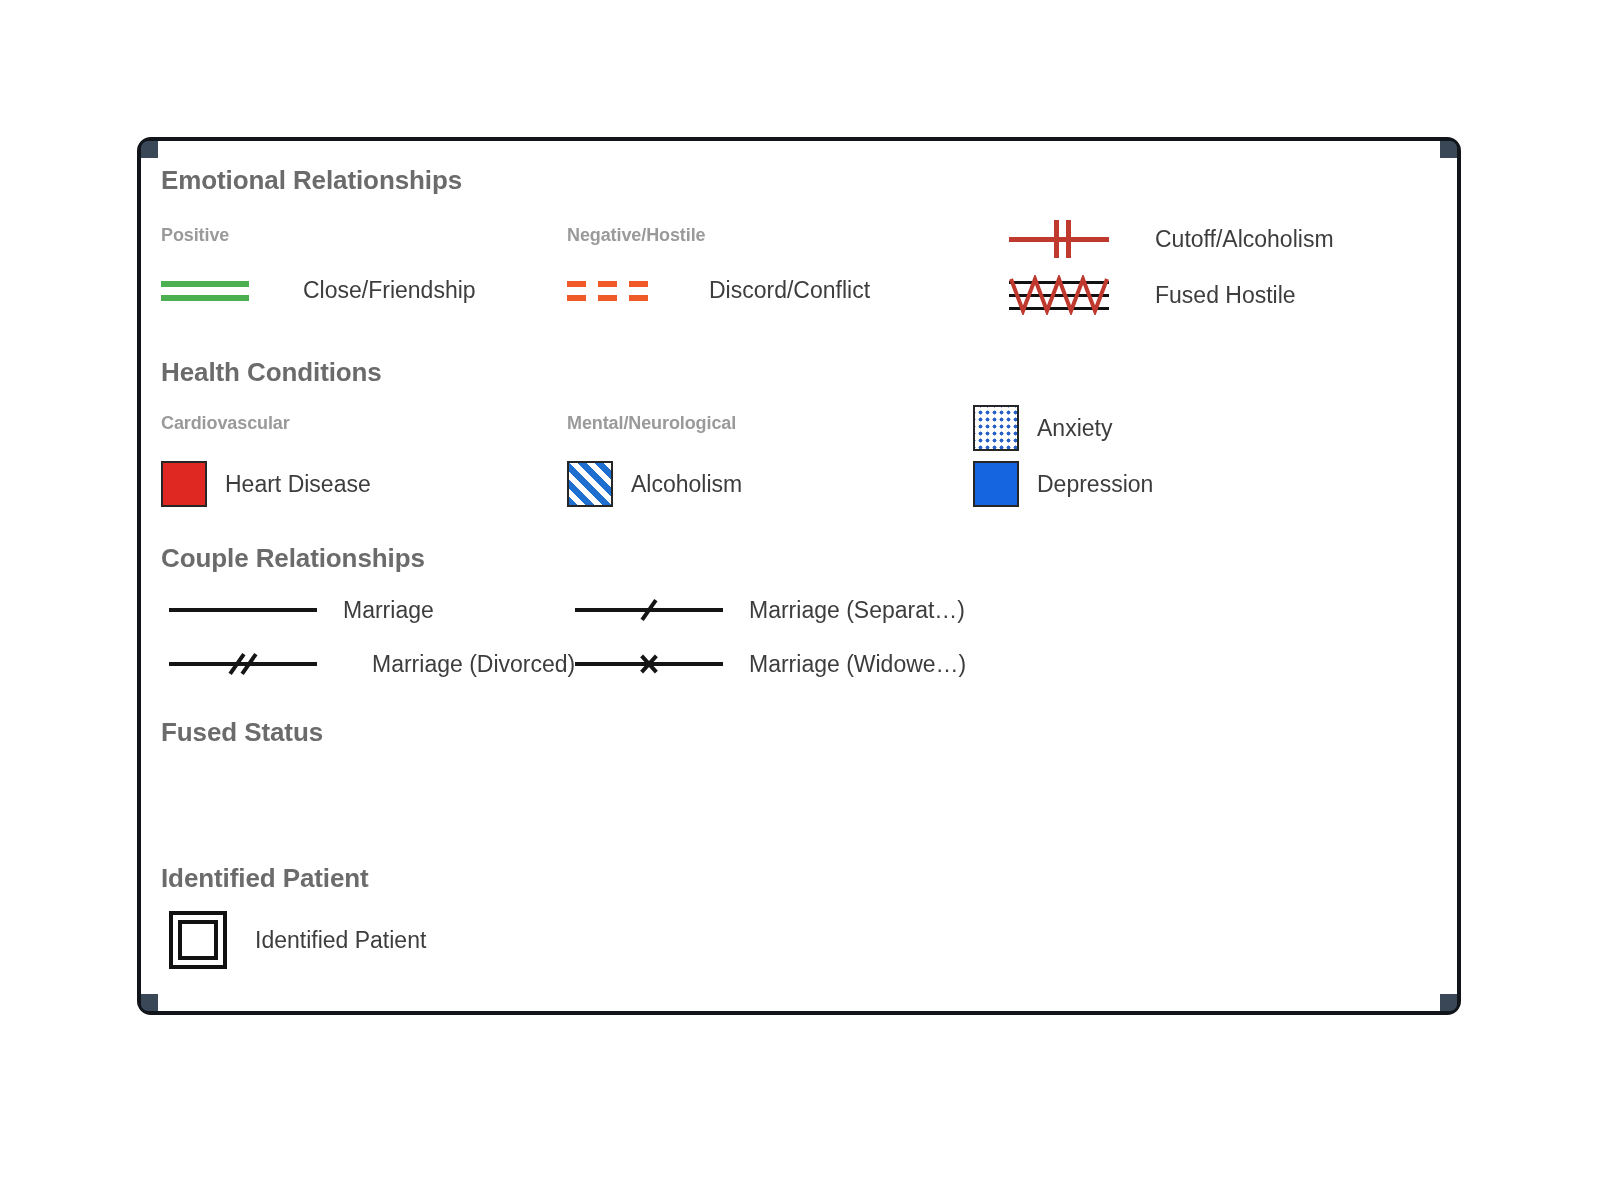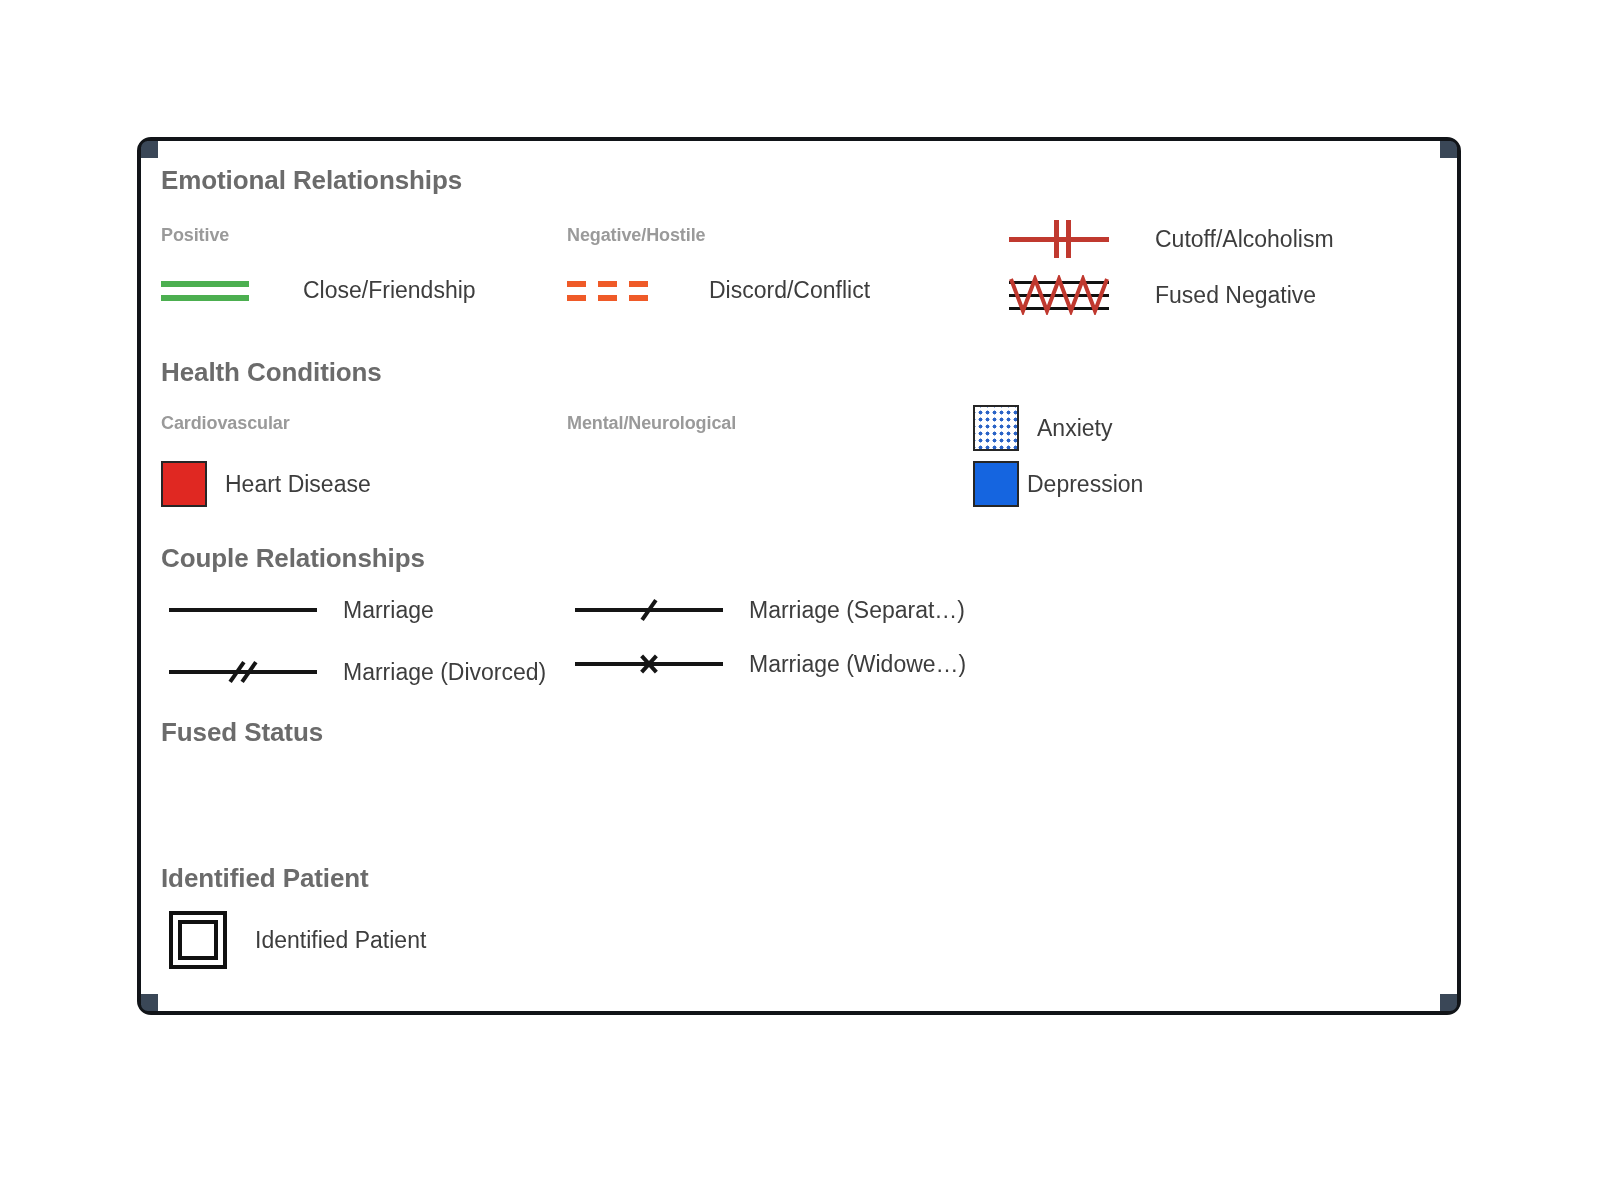--- a/index.html
+++ b/index.html
@@ -250,46 +250,50 @@
 
       <div class="cell" style="position:absolute; left:848px; top:110px;">
         <span class="glyph fused">
           <i class="bar b1"></i>
             <i class="bar b2"></i>
             <i class="bar b3"></i>
           <svg width="100" height="40" viewBox="0 0 100 40" aria-hidden="true">
             <polyline points="2,4 14,36 26,4 38,36 50,4 62,36 74,4 86,36 98,4" fill="none" stroke="#c0392f" stroke-width="4"></polyline>
           </svg>
         </span>
-        <span class="item-label" style="margin-left:46px;">Fused Negative</span>
+        <span class="item-label" style="margin-left:46px;">Fused Hostile</span>
       </div>
     </div>
 
     <div class="section" style="height:186px;">
 
       <div class="section-title" style="position:absolute; left:0px; top:0px;">Health Conditions</div>
 
       <div class="sub-label" style="position:absolute; left:0px; top:56px;">Cardiovascular</div>
 
       <div class="sub-label" style="position:absolute; left:406px; top:56px;">Mental/Neurological</div>
 
       <div class="cell" style="position:absolute; left:0px; top:104px;">
         <span class="glyph swatch solid-red"></span>
         <span class="item-label" style="margin-left:18px;">Heart Disease</span>
       </div>
 
+      <div class="cell" style="position:absolute; left:406px; top:104px;">
+        <span class="glyph swatch hatch-blue"></span>
+        <span class="item-label" style="margin-left:18px;">Alcoholism</span>
+      </div>
 
       <div class="cell" style="position:absolute; left:812px; top:48px;">
         <span class="glyph swatch dots-blue"></span>
         <span class="item-label" style="margin-left:18px;">Anxiety</span>
       </div>
 
       <div class="cell" style="position:absolute; left:812px; top:104px;">
         <span class="glyph swatch solid-blue"></span>
-        <span class="item-label" style="margin-left:8px;">Depression</span>
+        <span class="item-label" style="margin-left:18px;">Depression</span>
       </div>
     </div>
 
     <div class="section" style="height:174px;">
 
       <div class="section-title" style="position:absolute; left:0px; top:0px;">Couple Relationships</div>
 
       <div class="cell" style="position:absolute; left:414px; top:50px;">
         <span class="glyph couple">
           <i class="base"></i>
@@ -298,21 +302,21 @@
         <span class="item-label" style="margin-left:26px;">Marriage (Separat…)</span>
       </div>
 
       <div class="cell" style="position:absolute; left:8px; top:50px;">
         <span class="glyph couple">
           <i class="base"></i>
         </span>
         <span class="item-label" style="margin-left:26px;">Marriage</span>
       </div>
 
-      <div class="cell" style="position:absolute; left:8px; top:112px;">
+      <div class="cell" style="position:absolute; left:8px; top:104px;gap:29px;">
         <span class="glyph couple">
           <i class="base"></i>
             <i class="slash s1"></i>
             <i class="slash s2"></i>
         </span>
         <span class="item-label" style="margin-left:26px;">Marriage (Divorced)</span>
       </div>
 
       <div class="cell" style="position:absolute; left:414px; top:104px;">
         <span class="glyph couple">

